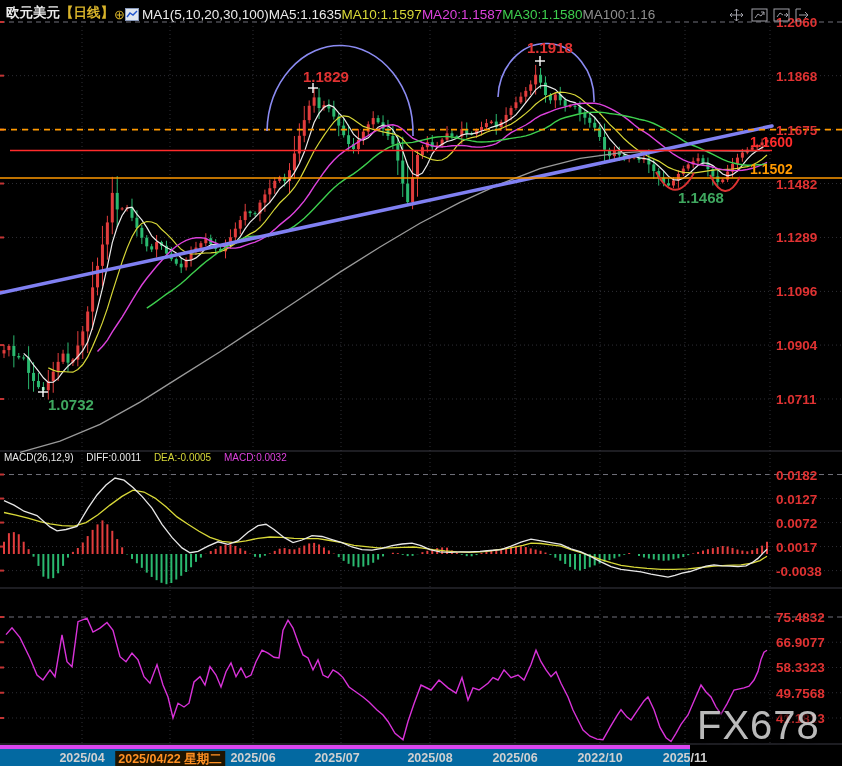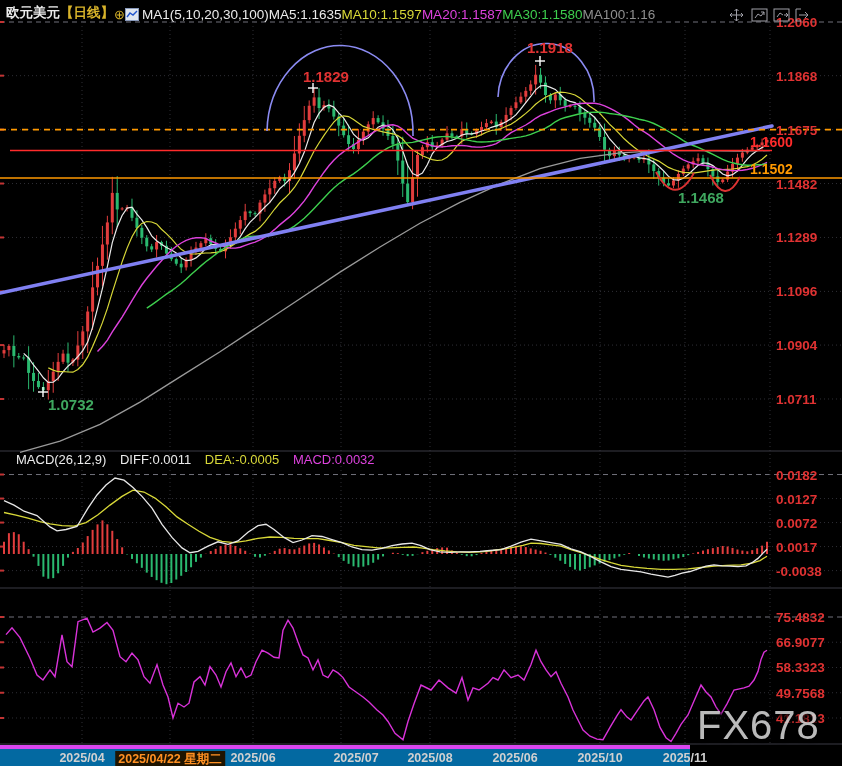--- a/index.html
+++ b/index.html
@@ -8,21 +8,21 @@
   #chart-svg{position:absolute;left:0;top:0;}
   .topbar{position:absolute;left:0;top:0;right:0;height:21px;display:flex;align-items:flex-end;
           padding:1px 6px 0 6px;font-size:13.5px;z-index:5;white-space:nowrap;}
   .c-white{color:#ebebeb}.c-yellow{color:#d8d838}.c-magenta{color:#dd42dd}
   .c-green{color:#3ecf4e}.c-gray{color:#8f8f8f}
   .sym{color:#ebebeb;font-weight:bold}
   .period{color:#d8b32a;font-weight:bold}
   .gold-icon{color:#d8b32a;font-size:13px}
   .toolbar{margin-left:auto;display:flex;gap:5px;align-items:center;padding-right:24px;}
   .tb-icon{display:inline-flex;width:17px;height:14px;}
-  .panel-header{position:absolute;left:16px;z-index:5;font-size:13px;white-space:nowrap;}
+  .panel-header{position:absolute;left:4px;z-index:5;font-size:10px;white-space:nowrap;}
   .panel-header span{margin-right:10px;}
   #macd-header{top:452px;} #rsi-header{top:591px;}
   .date-axis{position:absolute;left:0;top:745px;width:690px;height:21px;background:#0369a1;
              border-top:4px solid #d946ef;z-index:4;}
   .date-label{position:absolute;top:2px;transform:translateX(-50%);font-size:12.5px;
               font-weight:bold;color:#d0d0d0;}
   .date-label.hl{color:#ff9022;background:#1f1400;padding:0 3px;}
   .watermark{position:absolute;left:697px;top:703px;z-index:6;font-size:40px;color:#cfcfcf;
              opacity:.9;letter-spacing:1px;text-shadow:0 0 6px #000,2px 2px 3px #000;}
 </style>
@@ -667,21 +667,21 @@
     <span class="c-white">DIFF:0.0011</span>
     <span class="c-yellow">DEA:-0.0005</span>
     <span class="c-magenta">MACD:0.0032</span>
   </div>
 
 
   <div class="date-axis" id="date-axis">
       <div class="date-label" style="left: 82px;">2025/04</div>
       <div class="date-label hl" style="left: 170px;">2025/04/22 星期二</div>
       <div class="date-label" style="left: 253px;">2025/06</div>
-      <div class="date-label" style="left: 356px;">2025/07</div>
+      <div class="date-label" style="left: 337px;">2025/07</div>
       <div class="date-label" style="left: 430px;">2025/08</div>
       <div class="date-label" style="left: 515px;">2025/06</div>
-      <div class="date-label" style="left: 600px;">2025/10</div>
+      <div class="date-label" style="left: 600px;">2022/10</div>
       <div class="date-label" style="left: 685px;">2025/11</div>
     </div>
 
   <div class="watermark">FX678</div>
 </div>
 
 </body></html>

